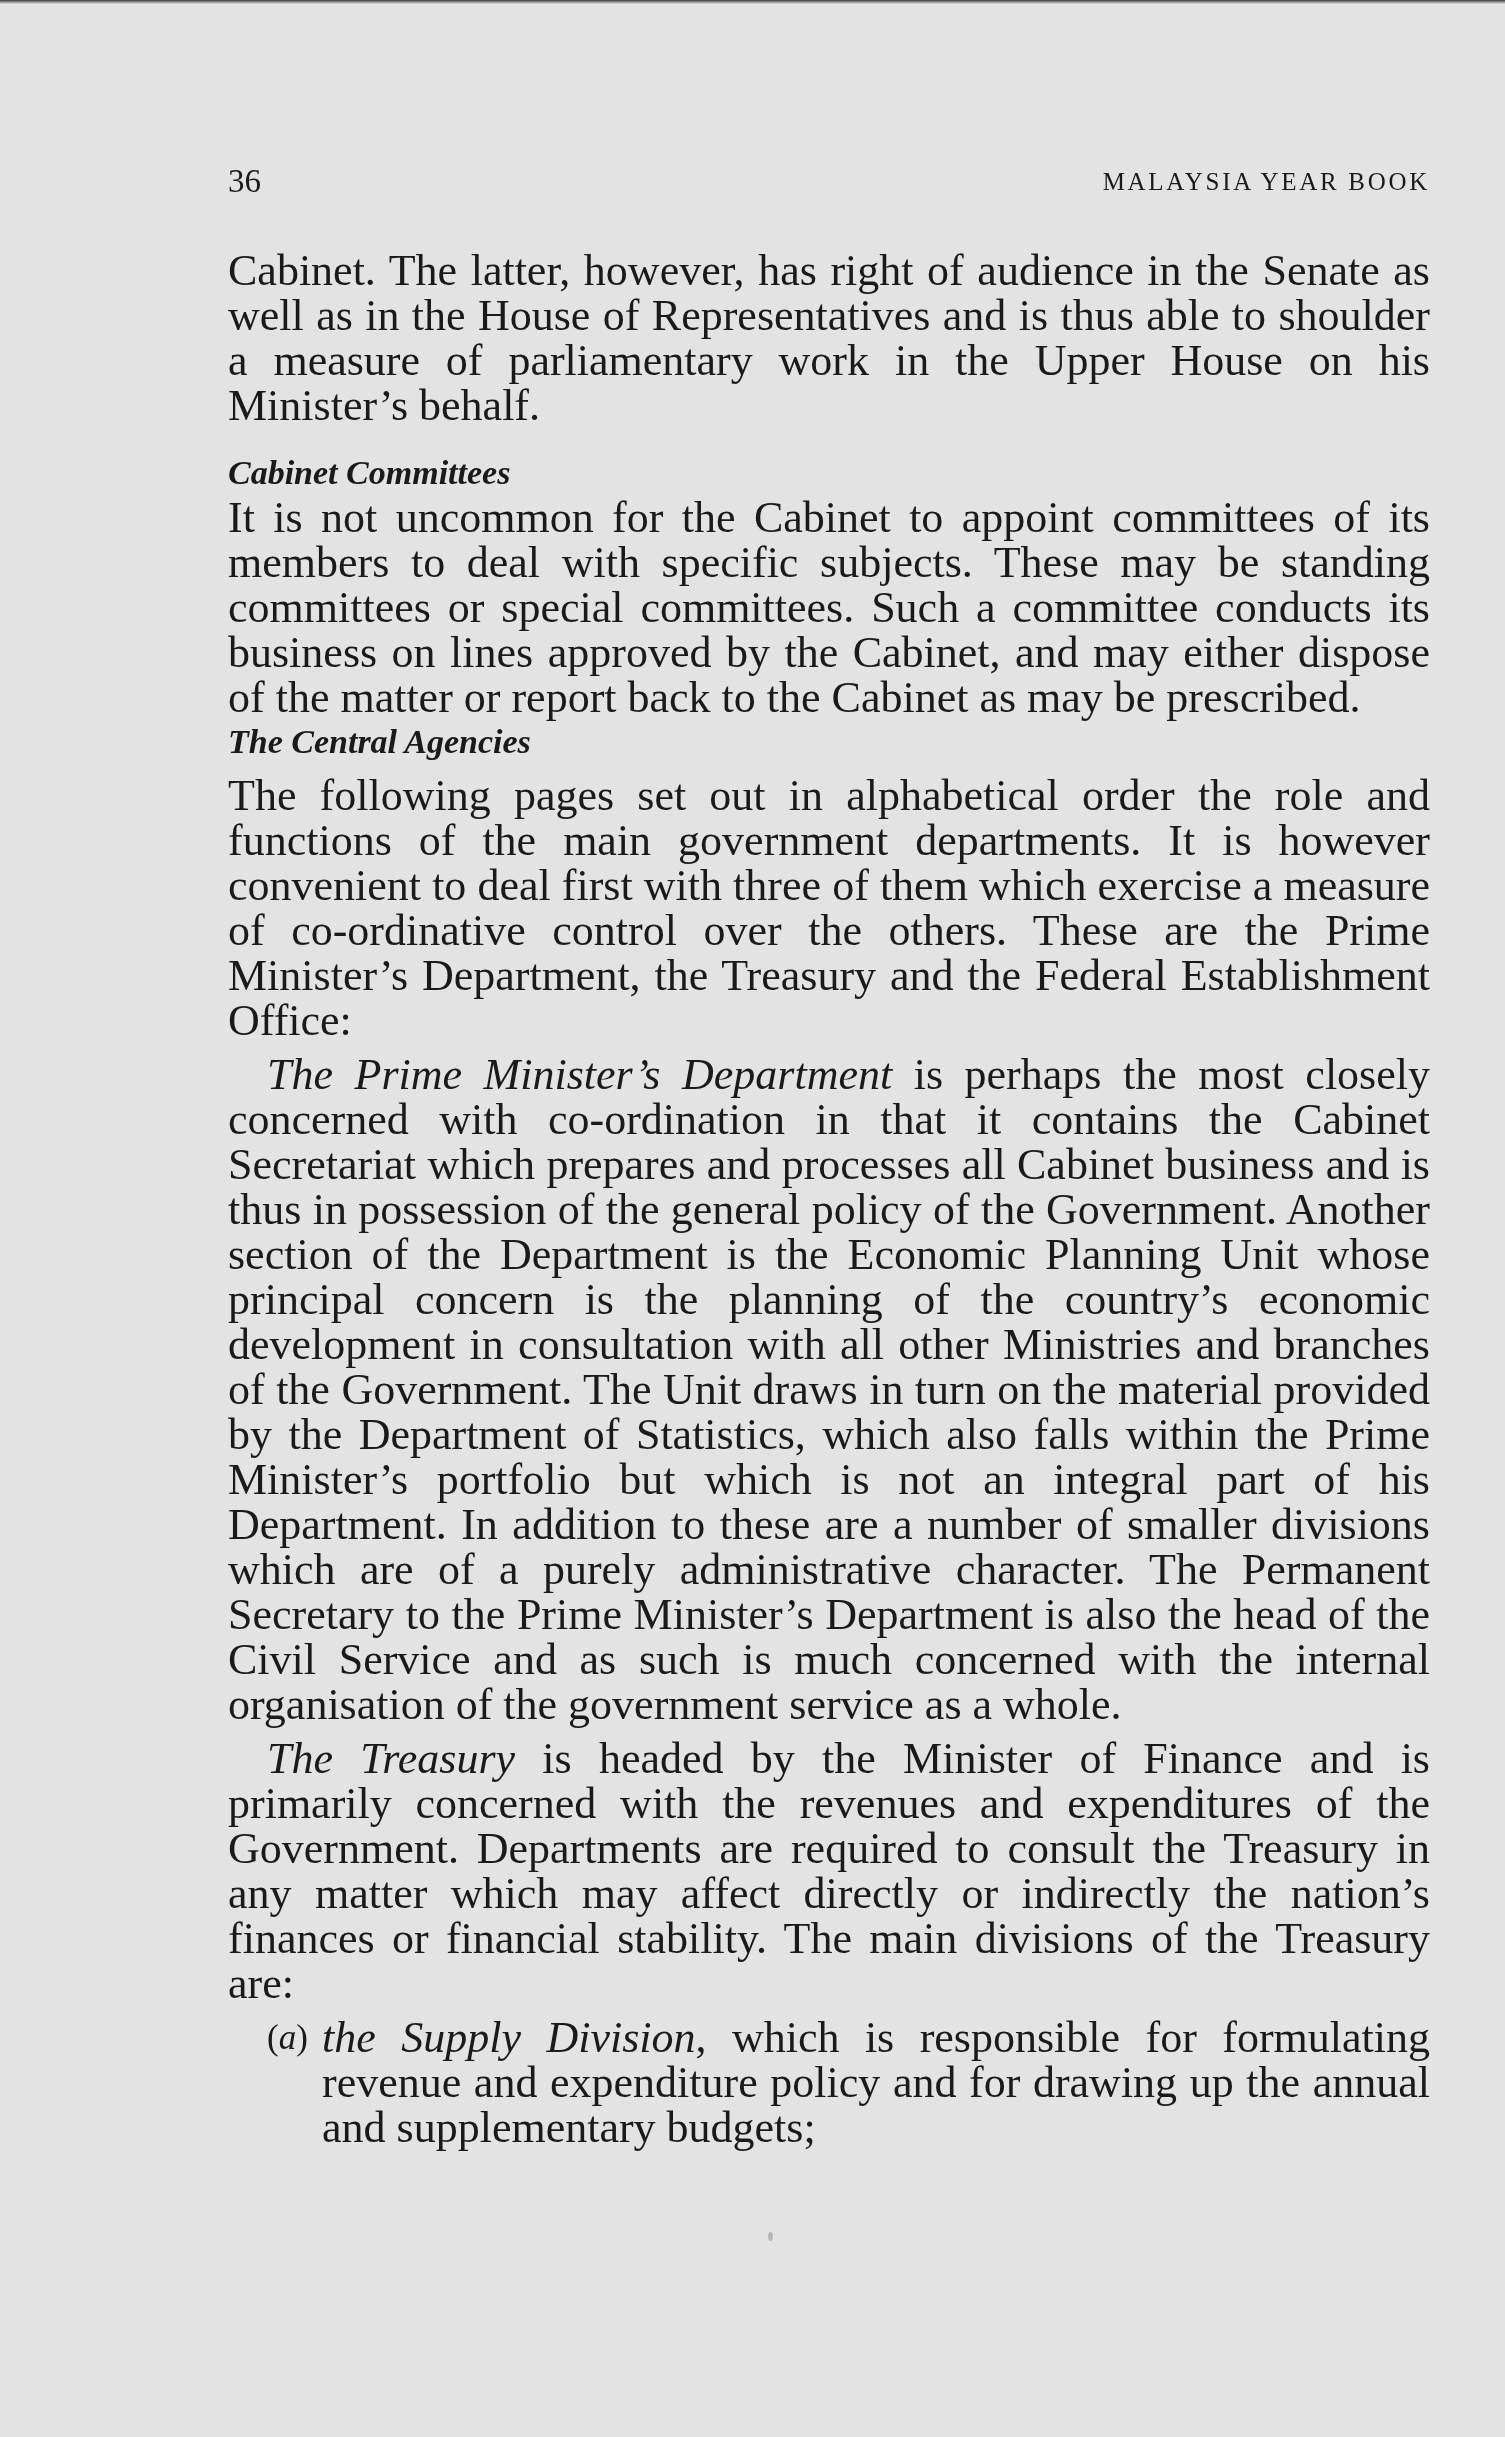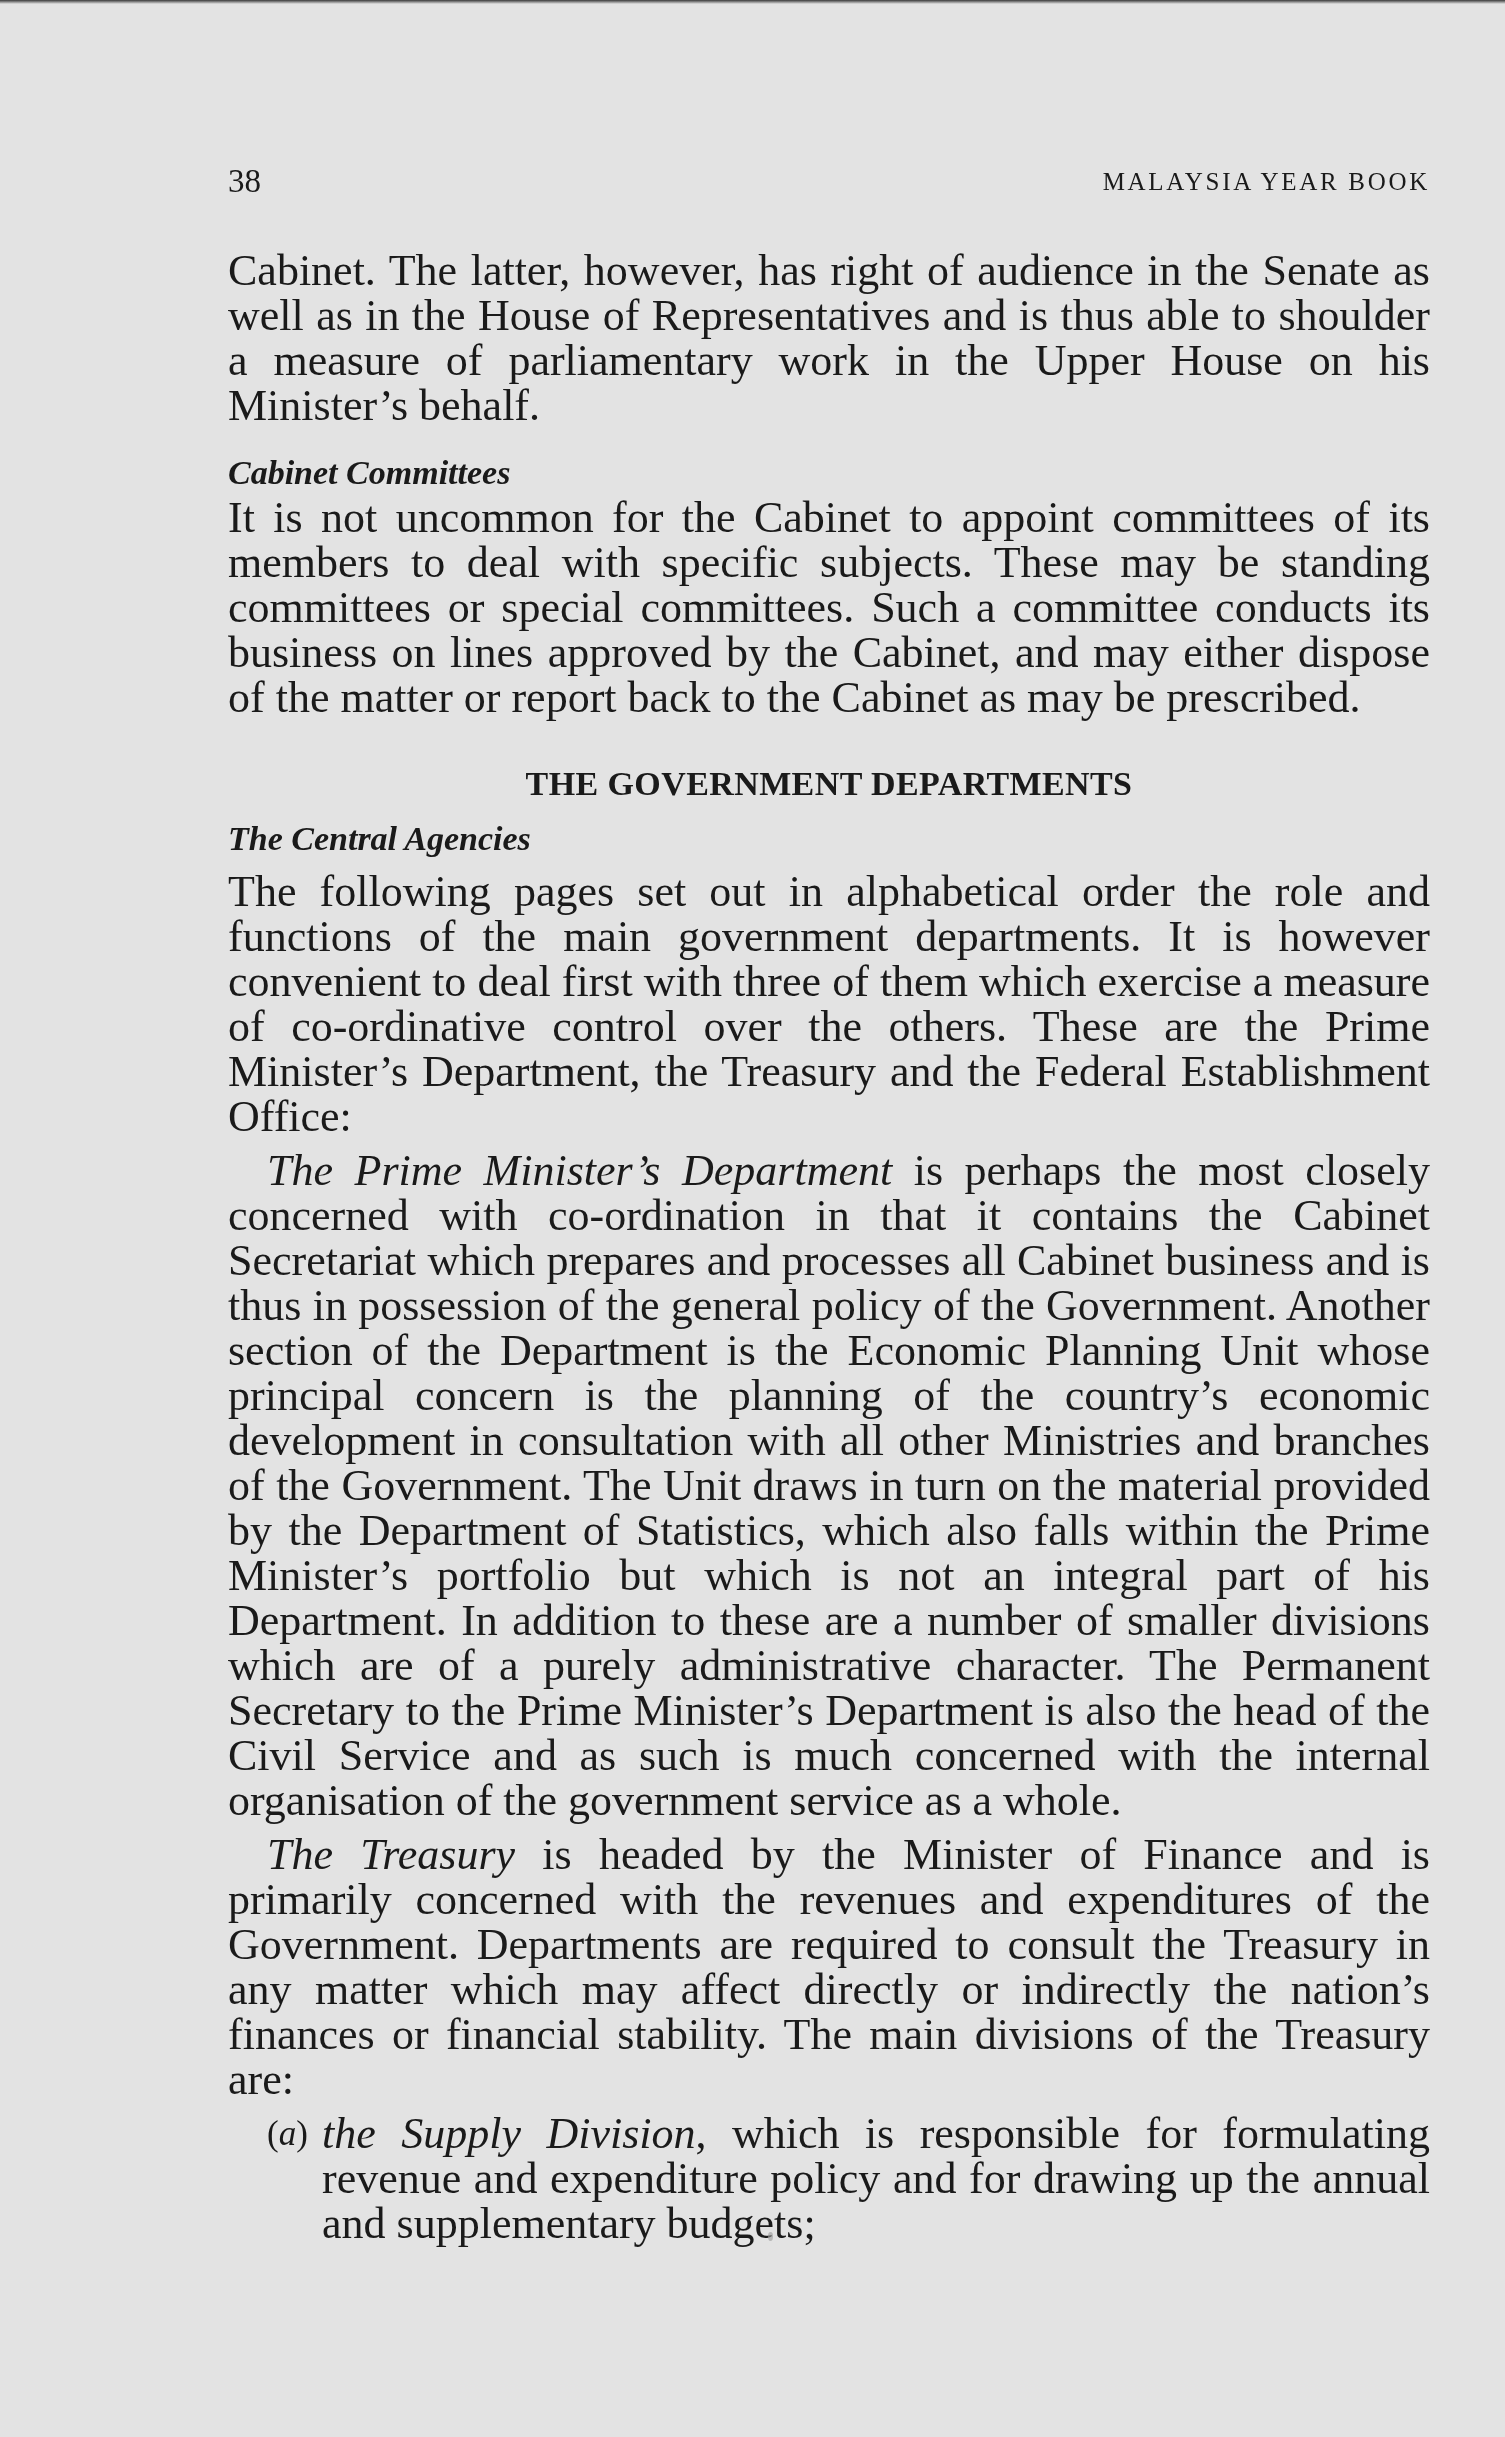--- a/index.html
+++ b/index.html
@@ -97,30 +97,29 @@
     }
   </style>
 </head>
 <body>
 
 <div class="top-edge"></div>
 
 <div class="page">
 
   <div class="running-head">
-    <span class="page-number">38</span>
+    <span class="page-number">36</span>
     <span class="book-title">MALAYSIA YEAR BOOK</span>
   </div>
 
   <p class="first-para">Cabinet. The latter, however, has right of audience in the Senate as well as in the House of Representatives and is thus able to shoulder a measure of parliamentary work in the Upper House on his Minister’s behalf.</p>
 
   <h3 class="subhead cabinet">Cabinet Committees</h3>
   <p>It is not uncommon for the Cabinet to appoint committees of its members to deal with specific subjects. These may be standing committees or special committees. Such a committee conducts its business on lines approved by the Cabinet, and may either dispose of the matter or report back to the Cabinet as may be prescribed.</p>
 
-  <h2 class="section-heading">THE GOVERNMENT DEPARTMENTS</h2>
 
   <h3 class="subhead">The Central Agencies</h3>
   <p class="gap-before">The following pages set out in alphabetical order the role and functions of the main government departments. It is however convenient to deal first with three of them which exercise a measure of co-ordinative control over the others. These are the Prime Minister’s Department, the Treasury and the Federal Establishment Office:</p>
 
   <p class="indent gap-before"><em>The Prime Minister’s Department</em><span> is perhaps the most closely concerned with co-ordination in that it contains the Cabinet Secretariat which prepares and processes all Cabinet business and is thus in possession of the general policy of the Government. Another section of the Department is the Economic Planning Unit whose principal concern is the planning of the country’s economic development in consultation with all other Ministries and branches of the Government. The Unit draws in turn on the material provided by the Department of Statistics, which also falls within the Prime Minister’s portfolio but which is not an integral part of his Department. In addition to these are a number of smaller divisions which are of a purely administrative character. The Permanent Secretary to the Prime Minister’s Department is also the head of the Civil Service and as such is much concerned with the internal organisation of the government service as a whole.</span></p>
 
   <p class="indent gap-before"><em>The Treasury</em><span> is headed by the Minister of Finance and is primarily concerned with the revenues and expenditures of the Government. Departments are required to consult the Treasury in any matter which may affect directly or indirectly the nation’s finances or financial stability. The main divisions of the Treasury are:</span></p>
 
   <div class="list">
     <div class="list-item">

